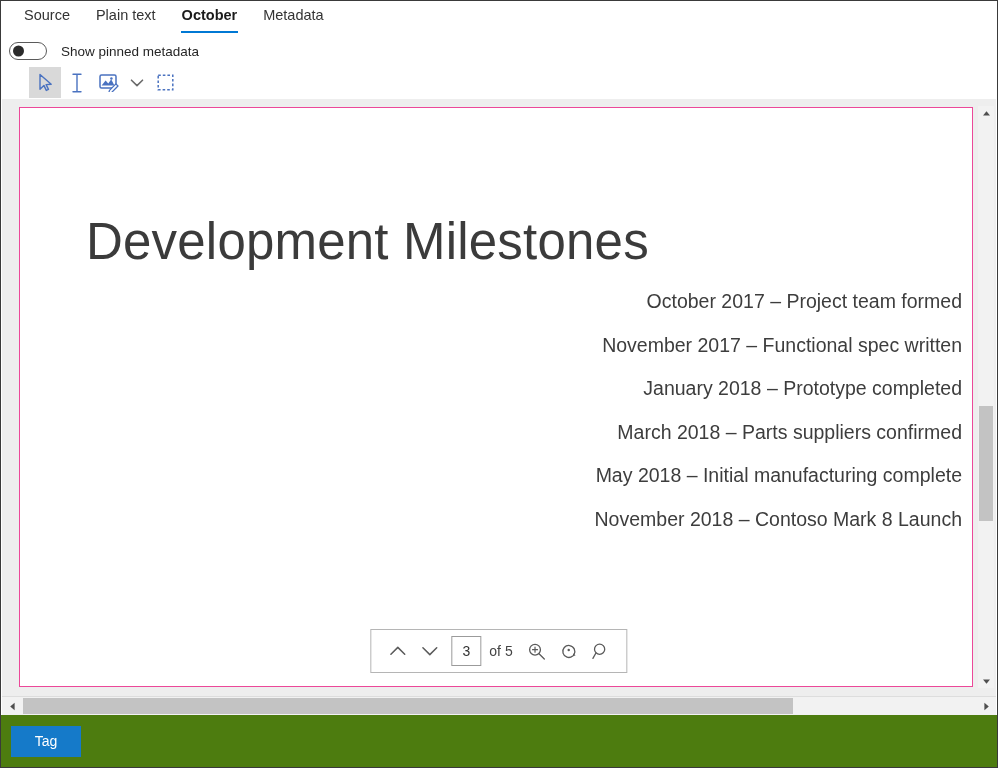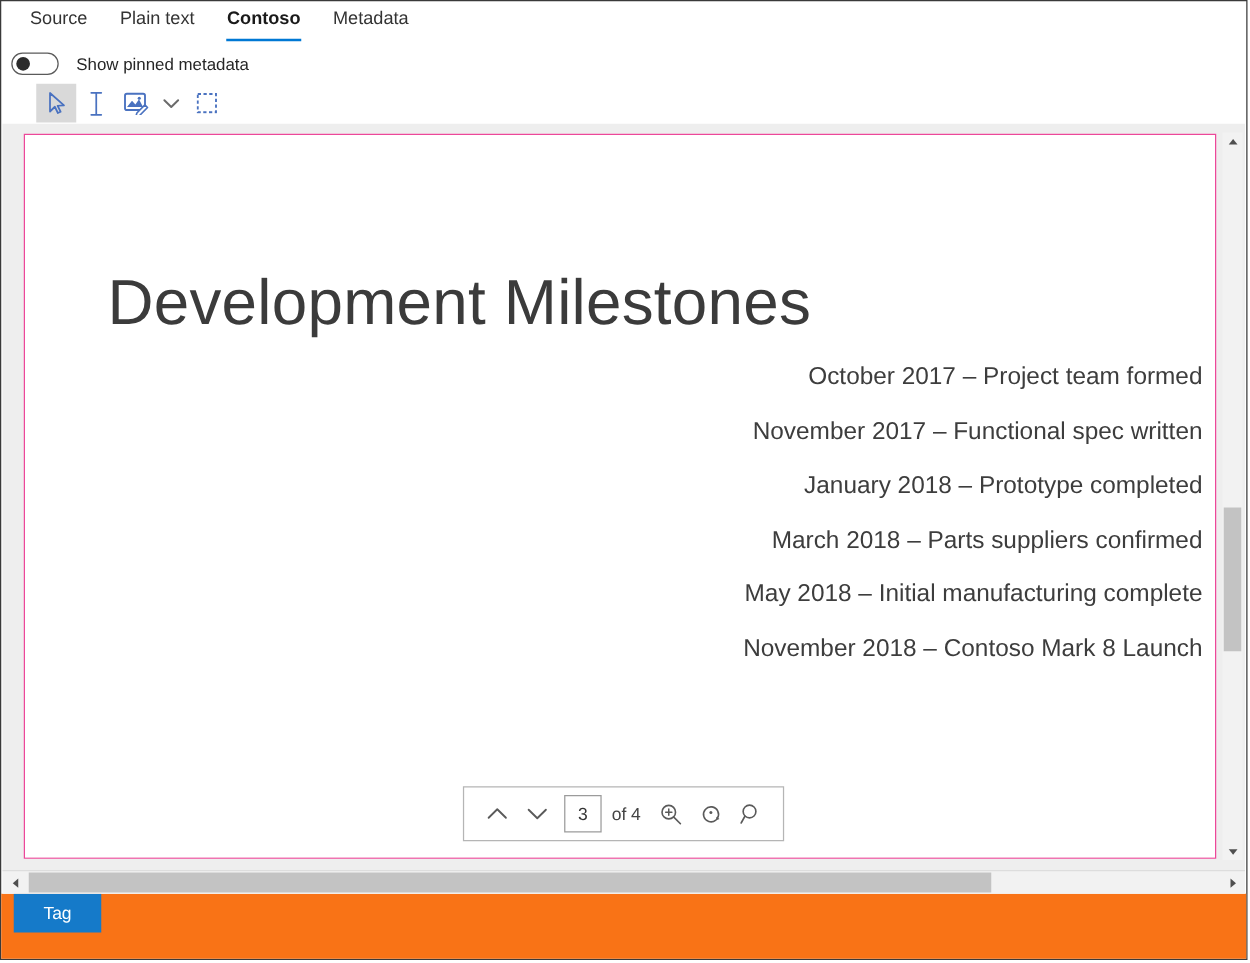--- a/index.html
+++ b/index.html
@@ -277,23 +277,24 @@
     height: 16px;
     background: #c3c3c3;
     cursor: pointer;
   }
 
   
   .footer {
     height: 52px;
     flex: none;
     display: flex;
+    align-items: center;
     padding-left: 10px;
     box-sizing: border-box;
-    background: #f97316;
+    background: #4d7c0f;
   }
   .tag-btn {
     background: #157ac9;
     color: #ffffff;
     border: none;
     font-family: "Liberation Sans", sans-serif;
     font-size: 14px;
     width: 70px;
     height: 31px;
     cursor: pointer;
@@ -305,21 +306,21 @@
   svg { display: block; }
 </style>
 </head>
 <body>
 
 <div id="app">
 
   <div class="tabstrip">
     <div class="tab">Source</div>
     <div class="tab">Plain text</div>
-    <div class="tab active">Contoso</div>
+    <div class="tab active">October</div>
     <div class="tab">Metadata</div>
   </div>
 
   <div class="togglerow">
     <div class="switch">
       <div class="knob"></div>
     </div>
     <div class="toggle-label">Show pinned metadata</div>
   </div>
 
@@ -413,21 +414,21 @@
       <div class="nav-btn">
         <span>
           <svg width="17" height="12" viewBox="0 0 17 12">
             <path d="M1.6 2.8 L8.5 9.6 L15.4 2.8" fill="none" stroke="#5a5a5a" stroke-width="1.5" stroke-linecap="round" stroke-linejoin="round"></path>
           </svg>
         </span>
       </div>
 
       <input class="page-input" type="text" value="3" style="">
 
-      <div class="page-of">of 4</div>
+      <div class="page-of">of 5</div>
 
       <div class="nav-btn">
         <span>
           <svg width="19" height="19" viewBox="0 0 19 19">
             <circle cx="7.7" cy="7.7" r="5.4" fill="none" stroke="#5a5a5a" stroke-width="1.3"></circle>
             <path d="M11.7 11.7 L17 17" stroke="#5a5a5a" stroke-width="1.3" stroke-linecap="round"></path>
             <path d="M7.7 5.2 V10.2 M5.2 7.7 H10.2" stroke="#5a5a5a" stroke-width="1.2" stroke-linecap="round"></path>
           </svg>
         </span>
       </div>

